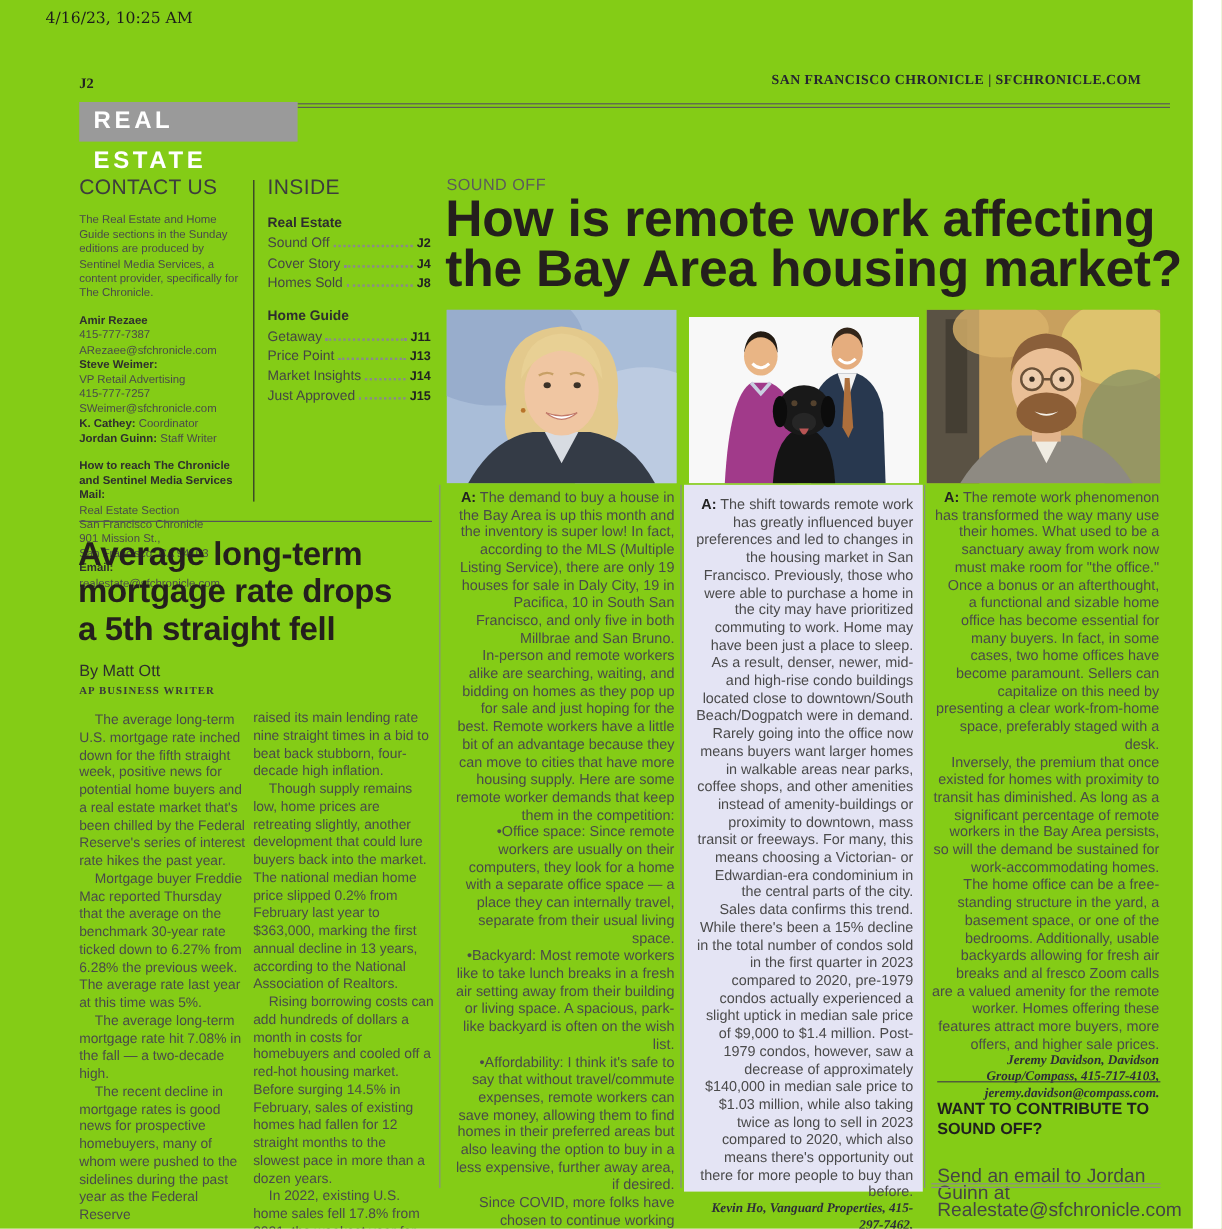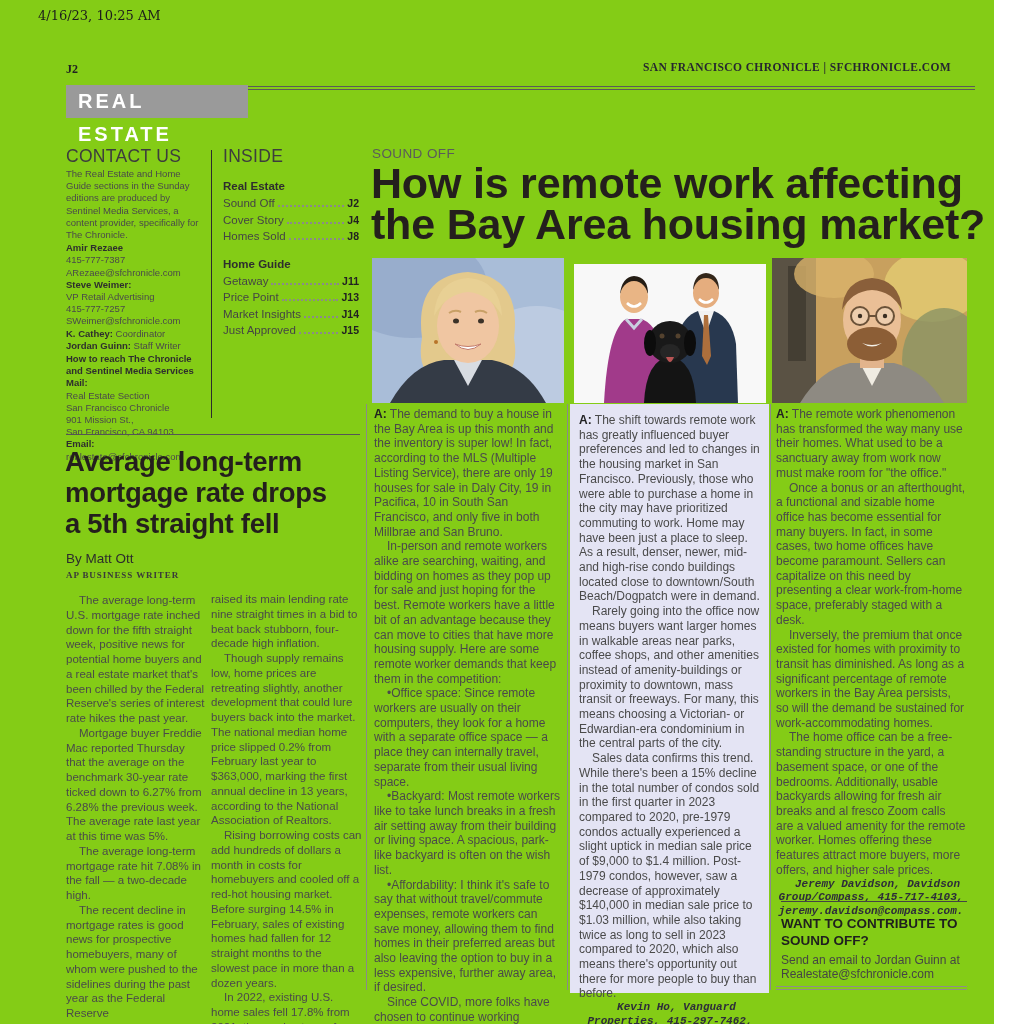--- a/index.html
+++ b/index.html
@@ -12,21 +12,21 @@
   .masthead{position:absolute;right:43px;top:61px;font:bold 11.5px "Liberation Serif",serif;
             letter-spacing:.4px;color:#262630;}
   .dblrule{position:absolute;left:248px;top:86px;width:727px;height:2px;
            border-top:1px solid #5a5a5a;border-bottom:1px solid #5a5a5a;}
   .banner{position:absolute;left:66px;top:85px;width:182px;height:33px;background:#9a9a9a;
           color:#fff;font-weight:bold;font-size:20px;line-height:33px;letter-spacing:3px;
           word-spacing:9px;padding-left:12px;box-sizing:border-box;}
   
   .contact{position:absolute;left:66px;top:146px;width:140px;}
   .col-title{font-size:17.5px;font-weight:400;color:#3d3d3d;letter-spacing:.3px;}
-  .cgroup{margin-top:1px;font-size:9.5px;line-height:12.2px;color:#4a4a4a;}
+  .cgroup{margin-top:11px;font-size:9.5px;line-height:12.2px;color:#4a4a4a;}
   .cl b{color:#2e2e2e;}
   .vrule1{position:absolute;left:211px;top:150px;width:1px;height:268px;background:#2c2c2c;}
   .inside{position:absolute;left:223px;top:146px;width:136px;}
   .inside-sec{margin-top:13px;}
   .inside-sec-title{font-weight:bold;font-size:11.5px;color:#2e2e2e;margin-bottom:3px;}
   .inside-item{display:flex;align-items:baseline;font-size:11.5px;line-height:16.5px;color:#454545;}
   .inside-item .dots{flex:1;border-bottom:2px dotted #8a8a8a;margin:0 3px 3px 3px;}
   .inside-item .pg{font-weight:bold;font-size:10.5px;color:#222;}
   
   .art-rule{position:absolute;left:66px;top:434px;width:294px;height:1px;background:#555;}
@@ -39,33 +39,33 @@
   .acol p{margin:0;text-indent:13px;}
   .acol p.noind{text-indent:0;}
   
   .so-label{position:absolute;left:372px;top:146px;font-size:13.5px;letter-spacing:.4px;color:#5b5b5b;}
   .so-headline{position:absolute;left:371px;top:163px;font-weight:bold;font-size:43px;
                line-height:40.5px;letter-spacing:-.2px;color:#241f1d;}
   .photo{position:absolute;top:258px;height:145px;overflow:hidden;}
   .photo svg{display:block;width:100%;height:100%;}
   .vr{position:absolute;top:404px;width:1px;height:586px;background:#8a8a8a;}
   .so-col{position:absolute;top:407px;font-size:12px;line-height:14.7px;color:#4a4a4a;}
-  .so-col p{margin:0;text-indent:13px;}
+  .so-col p{margin:0;text-indent:13px;text-align:right;}
   .so-col p.lead{text-indent:0;}
   .so-col .alead{color:#222;}
   .highlight{position:absolute;left:570px;top:404px;width:199px;height:589px;
              background:#e4e4f4;box-sizing:border-box;padding:9px 8px 0 9px;}
   .attr{font-family:"Liberation Serif",serif;font-style:italic;font-weight:bold;
         font-size:11px;line-height:13.5px;color:#2d2d3a;margin-top:2px;}
-  .attr.right{text-align:center;font-family:Liberation Mono, monospace;}
+  .attr.right{text-align:right;}
   
   .contrib-rule-top{position:absolute;left:781px;top:901px;width:186px;height:1px;background:#444;}
   .contrib{position:absolute;left:781px;top:915px;width:186px;}
   .contrib-title{font-weight:bold;font-size:13.5px;line-height:17px;color:#1f1f1f;}
-  .contrib-text{margin-top:4px;font-size:12px;line-height:14px;color:#454545;}
+  .contrib-text{margin-top:25px;font-size:16px;line-height:14px;color:#454545;}
   .contrib-rule-bottom{position:absolute;left:776px;top:986px;width:191px;height:2px;
                        border-top:1px solid #8f8d8a;border-bottom:1px solid #8f8d8a;}
 </style>
 </head>
 <body>
 
 <div class="page">
 
   <div class="ts">4/16/23, 10:25 AM</div>
 

